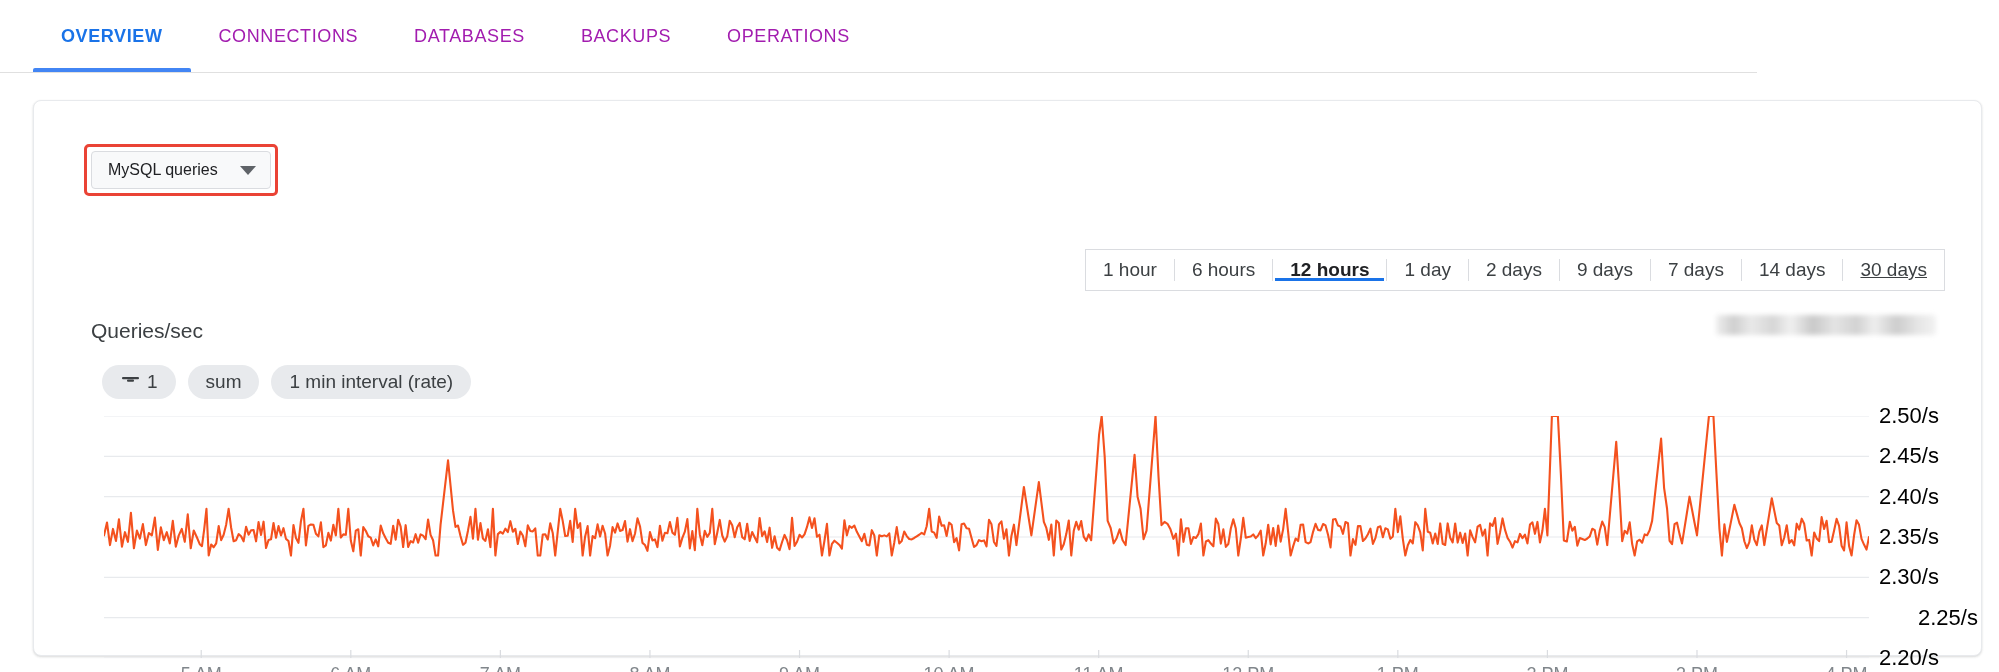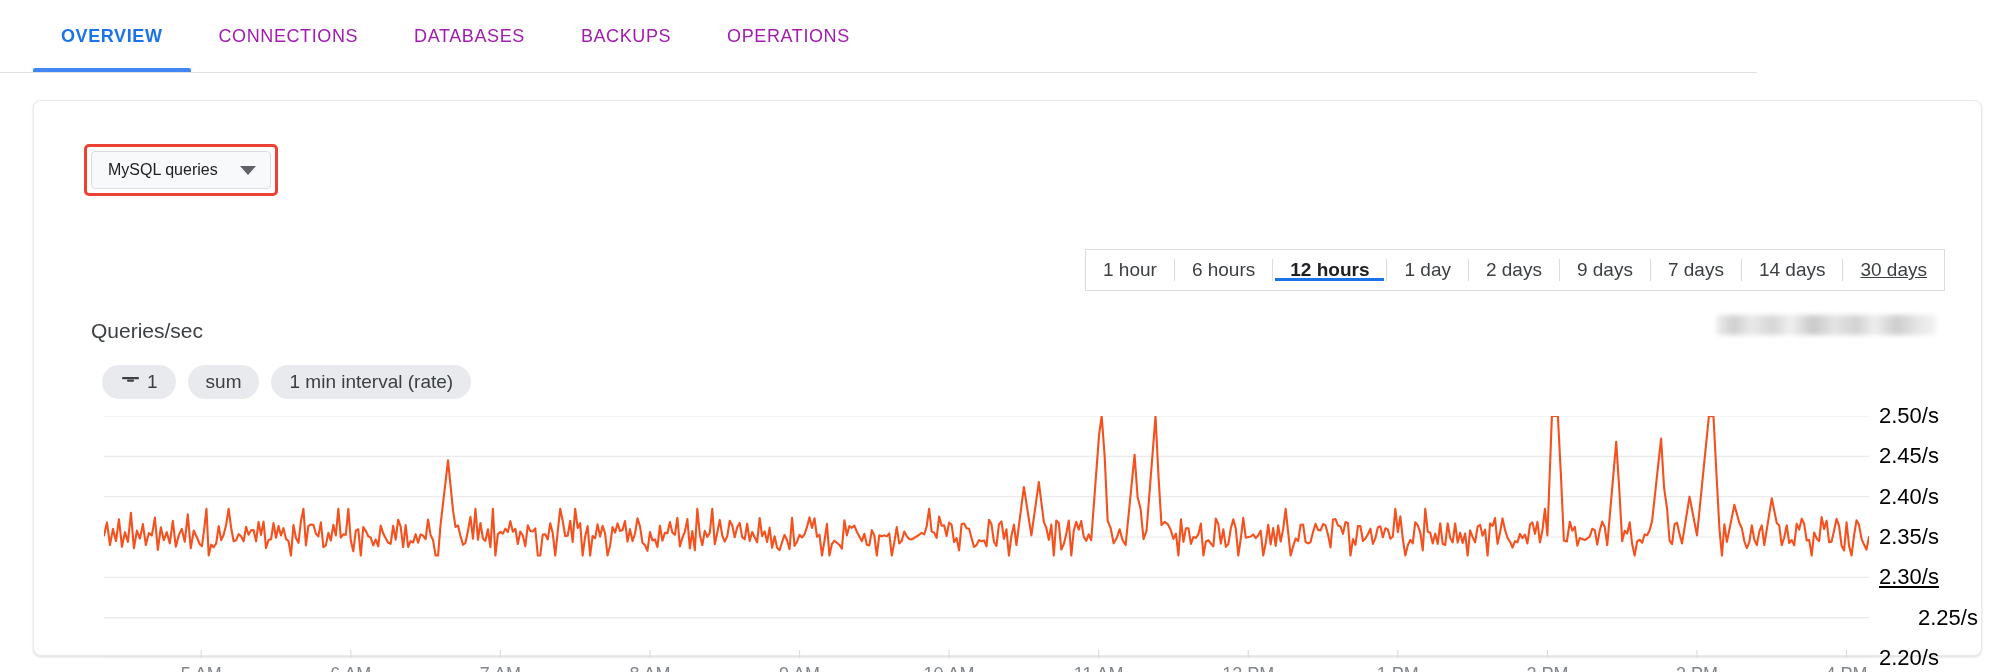--- a/index.html
+++ b/index.html
@@ -275,21 +275,21 @@
         <line x1="1592.9872881355934" x2="1592.9872881355934" y1="234" y2="242" stroke="#dadce0" stroke-width="1.2"></line>
         <line x1="1742.563559322034" x2="1742.563559322034" y1="234" y2="242" stroke="#dadce0" stroke-width="1.2"></line>
         <path d="M0.00 119.39 L2.99 106.48 L5.98 129.07 L8.97 112.93 L11.97 125.03 L14.96 103.25 L17.95 130.68 L20.94 116.16 L23.93 125.84 L26.92 96.80 L29.92 132.29 L32.91 114.55 L35.90 122.61 L38.89 108.09 L41.88 129.07 L44.87 116.97 L47.86 119.39 L50.86 101.64 L53.85 133.91 L56.84 111.32 L59.83 124.23 L62.82 116.16 L65.81 127.45 L68.81 104.87 L71.80 130.68 L74.79 119.39 L77.78 112.93 L80.77 125.84 L83.76 98.41 L86.75 132.29 L89.75 114.55 L92.74 121.00 L95.73 128.21 L97.97 130.14 L100.22 113.13 L102.46 92.77 L104.70 139.55 L107.20 128.51 L109.69 131.29 L112.18 127.44 L114.68 110.04 L117.17 124.12 L119.66 118.75 L122.15 108.70 L124.65 92.77 L127.14 111.76 L129.63 125.24 L132.13 124.20 L134.62 118.15 L137.11 120.23 L139.60 125.38 L142.10 110.70 L144.59 118.79 L147.08 114.31 L149.58 114.03 L152.07 125.32 L154.56 106.08 L157.06 118.93 L159.55 105.66 L162.04 132.03 L164.53 124.09 L167.03 123.24 L169.52 107.03 L172.01 121.79 L174.51 110.12 L177.00 119.51 L179.49 112.19 L181.98 122.88 L184.48 125.02 L186.97 139.55 L189.46 109.07 L191.96 122.05 L194.45 126.84 L196.94 105.24 L199.44 92.77 L201.93 129.38 L204.42 109.82 L206.91 108.44 L209.41 108.82 L211.90 117.72 L214.39 120.37 L216.89 106.32 L219.38 131.10 L221.87 129.41 L224.36 116.83 L226.86 124.59 L229.35 108.70 L231.84 119.45 L234.34 92.77 L236.83 121.54 L239.32 118.39 L241.81 118.82 L244.31 92.77 L246.80 124.50 L249.29 135.32 L251.79 114.62 L254.28 113.26 L256.77 139.55 L259.27 111.15 L261.76 114.81 L264.25 120.23 L266.74 121.68 L269.24 129.47 L271.73 123.44 L274.22 130.37 L276.72 109.60 L279.21 117.34 L281.70 122.23 L284.19 126.80 L286.69 127.82 L289.18 109.75 L291.67 123.63 L294.17 103.72 L296.66 110.71 L299.15 131.01 L301.65 109.18 L304.14 131.00 L306.63 125.11 L309.12 126.52 L311.62 118.19 L314.11 126.69 L316.60 118.41 L319.10 119.64 L321.59 123.25 L324.08 103.49 L326.57 118.88 L329.07 124.29 L331.56 139.55 L334.05 139.55 L336.55 108.90 L339.04 87.39 L341.53 65.88 L344.03 44.37 L346.52 69.37 L349.01 94.38 L351.50 110.91 L354.00 109.51 L356.49 119.98 L358.98 128.83 L361.48 126.72 L363.97 114.68 L366.46 100.89 L368.95 122.74 L371.45 92.77 L373.94 123.77 L376.43 107.03 L378.93 122.46 L381.42 124.89 L383.91 113.25 L386.41 131.08 L388.90 92.77 L391.39 139.55 L393.88 118.12 L396.38 115.86 L398.87 117.64 L401.36 112.64 L403.86 116.14 L406.35 105.19 L408.84 115.70 L411.33 112.75 L413.83 127.99 L416.32 115.44 L418.81 119.52 L421.31 130.32 L423.80 109.39 L426.29 114.93 L428.79 115.41 L431.28 112.31 L433.77 139.55 L436.26 139.55 L438.76 118.45 L441.25 118.30 L443.74 123.50 L446.24 107.34 L448.73 116.89 L451.22 139.55 L453.71 115.79 L456.21 92.77 L458.70 104.90 L461.19 119.97 L463.69 119.75 L466.18 104.85 L468.67 125.87 L471.17 92.77 L473.66 111.98 L476.15 107.17 L478.64 139.55 L481.14 120.39 L483.63 110.13 L486.12 139.55 L488.62 120.11 L491.11 122.25 L493.60 108.36 L496.09 120.56 L498.59 109.80 L501.08 117.49 L503.57 139.55 L506.07 129.68 L508.56 111.14 L511.05 116.62 L513.55 107.43 L516.04 114.89 L518.53 114.10 L521.02 105.03 L523.52 125.59 L526.01 113.18 L528.50 125.14 L531.00 117.78 L533.49 102.40 L535.98 110.20 L538.47 126.84 L540.97 129.01 L543.46 134.86 L545.95 116.14 L548.45 124.41 L550.94 123.38 L553.43 131.07 L555.93 109.70 L558.42 124.72 L560.91 116.70 L563.40 117.25 L565.90 106.09 L568.39 116.62 L570.88 118.83 L573.38 101.77 L575.87 130.43 L578.36 121.87 L580.85 115.63 L583.35 103.12 L585.84 132.43 L588.33 115.15 L590.83 134.22 L593.32 92.77 L595.81 118.45 L598.31 129.30 L600.80 114.79 L603.29 120.90 L605.78 116.85 L608.28 92.77 L610.77 128.22 L613.26 116.69 L615.76 103.91 L618.25 119.50 L620.74 125.60 L623.23 120.36 L625.73 104.72 L628.22 109.20 L630.71 121.30 L633.21 111.27 L635.70 106.97 L638.19 121.17 L640.69 123.30 L643.18 107.73 L645.67 124.96 L648.16 116.07 L650.66 121.19 L653.15 126.30 L655.64 101.98 L658.14 120.12 L660.63 115.32 L663.12 126.09 L665.61 111.66 L668.11 131.82 L670.60 120.32 L673.09 131.66 L675.59 134.15 L678.08 126.02 L680.57 118.94 L683.06 124.27 L685.56 133.26 L688.05 101.77 L690.54 129.88 L693.04 125.77 L695.53 118.81 L698.02 121.51 L700.52 118.38 L703.01 110.90 L705.50 101.38 L707.99 111.95 L710.49 102.24 L712.98 120.77 L715.47 118.73 L717.97 139.55 L720.46 124.72 L722.95 107.87 L725.44 139.55 L727.94 127.89 L730.43 124.73 L732.92 126.70 L735.42 128.96 L737.91 132.60 L740.40 104.22 L742.90 119.34 L745.39 109.97 L747.88 111.83 L750.37 109.54 L752.87 115.82 L755.36 120.50 L757.85 125.21 L760.35 117.84 L762.84 128.75 L765.33 129.48 L767.82 114.18 L770.32 119.50 L772.81 139.55 L775.30 119.21 L777.80 120.31 L780.29 119.36 L782.78 120.36 L785.28 117.39 L787.77 139.55 L790.26 126.68 L792.75 111.05 L795.25 127.45 L797.74 125.01 L800.23 115.50 L802.73 120.06 L805.22 123.03 L807.71 123.46 L810.20 121.98 L812.70 120.32 L815.19 118.74 L817.68 116.94 L820.18 118.47 L822.67 110.24 L825.16 92.77 L827.66 115.51 L830.15 116.59 L832.64 121.83 L835.13 100.58 L837.63 109.82 L840.12 109.26 L842.61 119.98 L845.11 106.68 L847.60 108.70 L850.09 126.17 L852.58 122.18 L855.08 134.39 L857.57 108.20 L860.06 107.59 L862.56 112.31 L865.05 112.76 L867.54 122.03 L870.04 130.97 L872.53 129.11 L875.02 124.08 L877.51 125.25 L880.01 124.38 L882.50 130.45 L884.99 103.84 L887.49 108.35 L889.98 126.01 L892.47 129.94 L894.96 108.47 L897.46 105.32 L899.95 122.76 L902.44 113.37 L904.94 139.55 L907.43 119.96 L909.92 108.68 L912.42 129.07 L914.91 109.71 L917.40 90.35 L919.89 70.99 L922.39 87.12 L924.88 103.25 L927.37 119.39 L929.87 101.64 L932.36 83.89 L934.85 66.15 L937.34 86.04 L939.84 105.94 L942.33 111.93 L944.82 123.83 L947.32 108.64 L949.81 139.55 L952.30 104.63 L954.80 107.03 L957.29 133.55 L959.78 128.30 L962.27 118.10 L964.77 104.49 L967.26 139.55 L969.75 114.83 L972.25 105.74 L974.74 113.62 L977.23 105.05 L979.72 120.60 L982.22 124.81 L984.71 118.44 L987.20 124.23 L989.82 89.14 L992.44 54.05 L995.06 18.96 L997.67 0.00 L1000.67 40.33 L1003.66 104.91 L1006.65 112.03 L1009.64 127.33 L1012.63 122.26 L1015.62 113.33 L1018.61 124.18 L1021.61 129.07 L1023.85 106.48 L1026.09 83.89 L1028.34 61.31 L1030.58 38.72 L1033.57 80.67 L1036.56 92.77 L1039.56 123.11 L1042.55 114.55 L1044.79 85.91 L1047.03 57.27 L1049.28 28.64 L1051.52 0.00 L1054.51 60.50 L1057.50 109.16 L1060.50 105.92 L1063.49 107.80 L1066.48 113.34 L1069.47 122.86 L1071.96 117.64 L1074.46 139.55 L1076.95 103.40 L1079.44 125.90 L1081.94 112.28 L1084.43 112.20 L1086.92 127.96 L1089.41 121.01 L1091.91 121.99 L1094.40 118.15 L1096.89 107.55 L1099.39 139.55 L1101.88 125.46 L1104.37 124.19 L1106.86 127.57 L1109.36 130.33 L1111.85 102.61 L1114.34 108.05 L1116.84 127.64 L1119.33 113.34 L1121.82 130.93 L1124.31 128.05 L1126.81 112.51 L1129.30 103.36 L1131.79 112.48 L1134.29 139.55 L1136.78 122.77 L1139.27 101.82 L1141.77 121.67 L1144.26 121.04 L1146.75 120.57 L1149.24 118.45 L1151.74 122.14 L1154.23 119.33 L1156.72 114.69 L1159.22 139.55 L1161.71 127.32 L1164.20 108.69 L1166.69 128.41 L1169.19 111.98 L1171.68 129.88 L1174.17 109.46 L1176.67 125.65 L1179.16 113.08 L1181.65 92.77 L1184.15 116.22 L1186.64 139.55 L1189.13 130.37 L1191.62 122.48 L1194.12 125.03 L1196.61 108.74 L1199.10 108.50 L1201.60 126.05 L1204.09 127.46 L1206.58 126.07 L1209.07 115.86 L1211.57 107.81 L1214.06 113.86 L1216.55 114.43 L1219.05 108.02 L1221.54 109.43 L1224.03 118.67 L1226.53 131.38 L1229.02 103.51 L1231.51 103.08 L1234.00 109.56 L1236.50 110.51 L1238.99 117.86 L1241.48 105.96 L1243.98 107.24 L1246.47 139.55 L1248.96 123.06 L1251.45 128.89 L1253.95 110.08 L1256.44 110.06 L1258.93 124.99 L1261.43 122.50 L1263.92 118.26 L1266.41 112.68 L1268.91 127.87 L1271.40 122.13 L1273.89 111.15 L1276.38 110.33 L1278.88 121.25 L1281.37 112.27 L1283.86 113.40 L1286.36 122.82 L1288.85 120.50 L1291.34 92.77 L1293.83 116.21 L1296.33 100.40 L1298.82 122.81 L1301.31 139.55 L1303.81 129.29 L1306.30 123.94 L1308.79 127.46 L1311.29 106.17 L1313.78 109.47 L1316.27 116.45 L1318.76 134.47 L1321.26 92.77 L1323.75 115.66 L1326.24 116.68 L1328.74 127.45 L1331.23 117.57 L1333.72 128.04 L1336.21 107.43 L1338.71 127.77 L1341.20 128.96 L1343.69 107.43 L1346.19 121.82 L1348.68 126.40 L1351.17 107.50 L1353.67 126.57 L1356.16 116.65 L1358.65 126.95 L1361.14 117.49 L1363.64 139.55 L1366.13 114.33 L1368.62 121.11 L1371.12 126.33 L1373.61 110.51 L1376.10 108.86 L1378.59 119.70 L1381.09 113.57 L1383.58 139.55 L1386.07 107.42 L1388.57 109.92 L1391.06 102.08 L1393.55 127.89 L1396.05 116.52 L1398.54 102.43 L1401.03 113.86 L1403.52 121.81 L1406.02 125.71 L1408.51 131.61 L1411.00 125.19 L1413.50 126.39 L1415.99 117.90 L1418.48 122.16 L1420.97 118.68 L1423.47 127.46 L1425.96 108.56 L1428.45 106.38 L1430.95 117.83 L1433.44 105.92 L1435.93 126.47 L1438.43 114.50 L1440.92 92.77 L1443.41 119.39 L1445.65 59.69 L1447.90 0.00 L1450.89 0.00 L1453.88 0.00 L1456.87 58.08 L1459.86 124.42 L1462.86 125.53 L1465.85 105.76 L1468.34 114.71 L1470.83 110.91 L1473.33 129.67 L1475.82 121.96 L1478.31 122.98 L1480.81 124.03 L1483.30 122.50 L1485.79 120.43 L1488.28 112.76 L1490.78 114.10 L1493.27 128.61 L1495.76 114.57 L1498.26 105.63 L1500.75 111.10 L1503.24 129.07 L1505.49 103.25 L1507.73 77.44 L1509.97 51.63 L1512.22 25.81 L1515.21 72.60 L1518.20 125.15 L1520.69 114.71 L1523.19 117.67 L1525.68 106.40 L1528.17 128.05 L1530.66 139.55 L1533.16 125.28 L1535.65 123.73 L1538.14 126.75 L1540.64 118.44 L1543.13 119.24 L1545.62 114.28 L1548.11 104.87 L1550.36 84.30 L1552.60 63.73 L1554.85 43.16 L1557.09 22.59 L1560.08 71.79 L1563.07 92.77 L1565.56 124.75 L1568.06 128.04 L1570.55 108.23 L1573.04 106.68 L1575.54 118.13 L1578.03 127.45 L1580.52 111.86 L1583.02 96.26 L1585.51 80.67 L1588.00 93.57 L1590.49 106.48 L1592.99 119.39 L1595.48 94.38 L1597.97 69.37 L1600.47 44.37 L1602.71 22.18 L1604.95 0.00 L1607.20 0.00 L1609.44 0.00 L1612.43 57.27 L1615.42 112.64 L1617.92 139.55 L1620.41 108.34 L1622.90 125.84 L1625.40 113.47 L1627.89 101.10 L1630.38 88.73 L1632.87 97.88 L1635.37 107.02 L1637.86 112.30 L1640.35 125.25 L1642.85 132.13 L1645.34 126.18 L1647.83 109.40 L1650.32 123.60 L1652.82 129.17 L1655.31 115.73 L1657.80 109.46 L1660.30 129.07 L1662.79 113.47 L1665.28 97.88 L1667.78 82.28 L1670.27 94.65 L1672.76 107.02 L1675.25 109.53 L1677.75 129.28 L1680.24 121.54 L1682.73 109.19 L1685.23 127.09 L1687.72 123.99 L1690.21 129.39 L1692.70 107.68 L1695.20 113.57 L1697.69 102.68 L1700.18 107.78 L1702.68 124.54 L1705.17 123.90 L1707.66 139.55 L1710.16 116.53 L1712.65 122.44 L1715.14 125.14 L1717.63 101.13 L1720.13 112.97 L1722.62 104.79 L1725.11 126.13 L1727.61 125.60 L1730.10 114.41 L1732.59 102.87 L1735.08 109.97 L1737.58 129.65 L1740.07 134.48 L1742.56 106.39 L1745.06 129.88 L1747.55 139.55 L1750.04 119.54 L1752.54 104.19 L1755.03 108.81 L1757.52 122.85 L1760.01 128.55 L1762.51 133.59 L1765.00 121.00 " fill="none" stroke="#f4511e" stroke-width="2.1" stroke-linejoin="round" stroke-linecap="round"></path>
       </svg>
   </div>
   <div class="ylabels" id="ylabels">
       <div class="ylab" style="top: 0px; left: 0px;">2.50/s</div>
       <div class="ylab" style="top: 40.3333px; left: 0px;">2.45/s</div>
       <div class="ylab" style="top: 80.6667px; left: 0px;">2.40/s</div>
       <div class="ylab" style="top: 121px; left: 0px;">2.35/s</div>
-      <div class="ylab" style="top: 161.333px; left: 0px; text-decoration: underline;">2.30/s</div>
+      <div class="ylab" style="top: 161.333px; left: 0px;">2.30/s</div>
       <div class="ylab" style="top: 201.667px; left: 0px; margin-left: 39px;">2.25/s</div>
       <div class="ylab" style="top: 242px; left: 0px;">2.20/s</div>
     </div>
   <div class="xlabels" id="xlabels">
       <div class="xlab" style="left: 97.2246px;">5 AM</div>
       <div class="xlab" style="left: 246.801px;">6 AM</div>
       <div class="xlab" style="left: 396.377px;">7 AM</div>
       <div class="xlab" style="left: 545.953px;">8 AM</div>
       <div class="xlab" style="left: 695.53px;">9 AM</div>
       <div class="xlab" style="left: 845.106px;">10 AM</div>

